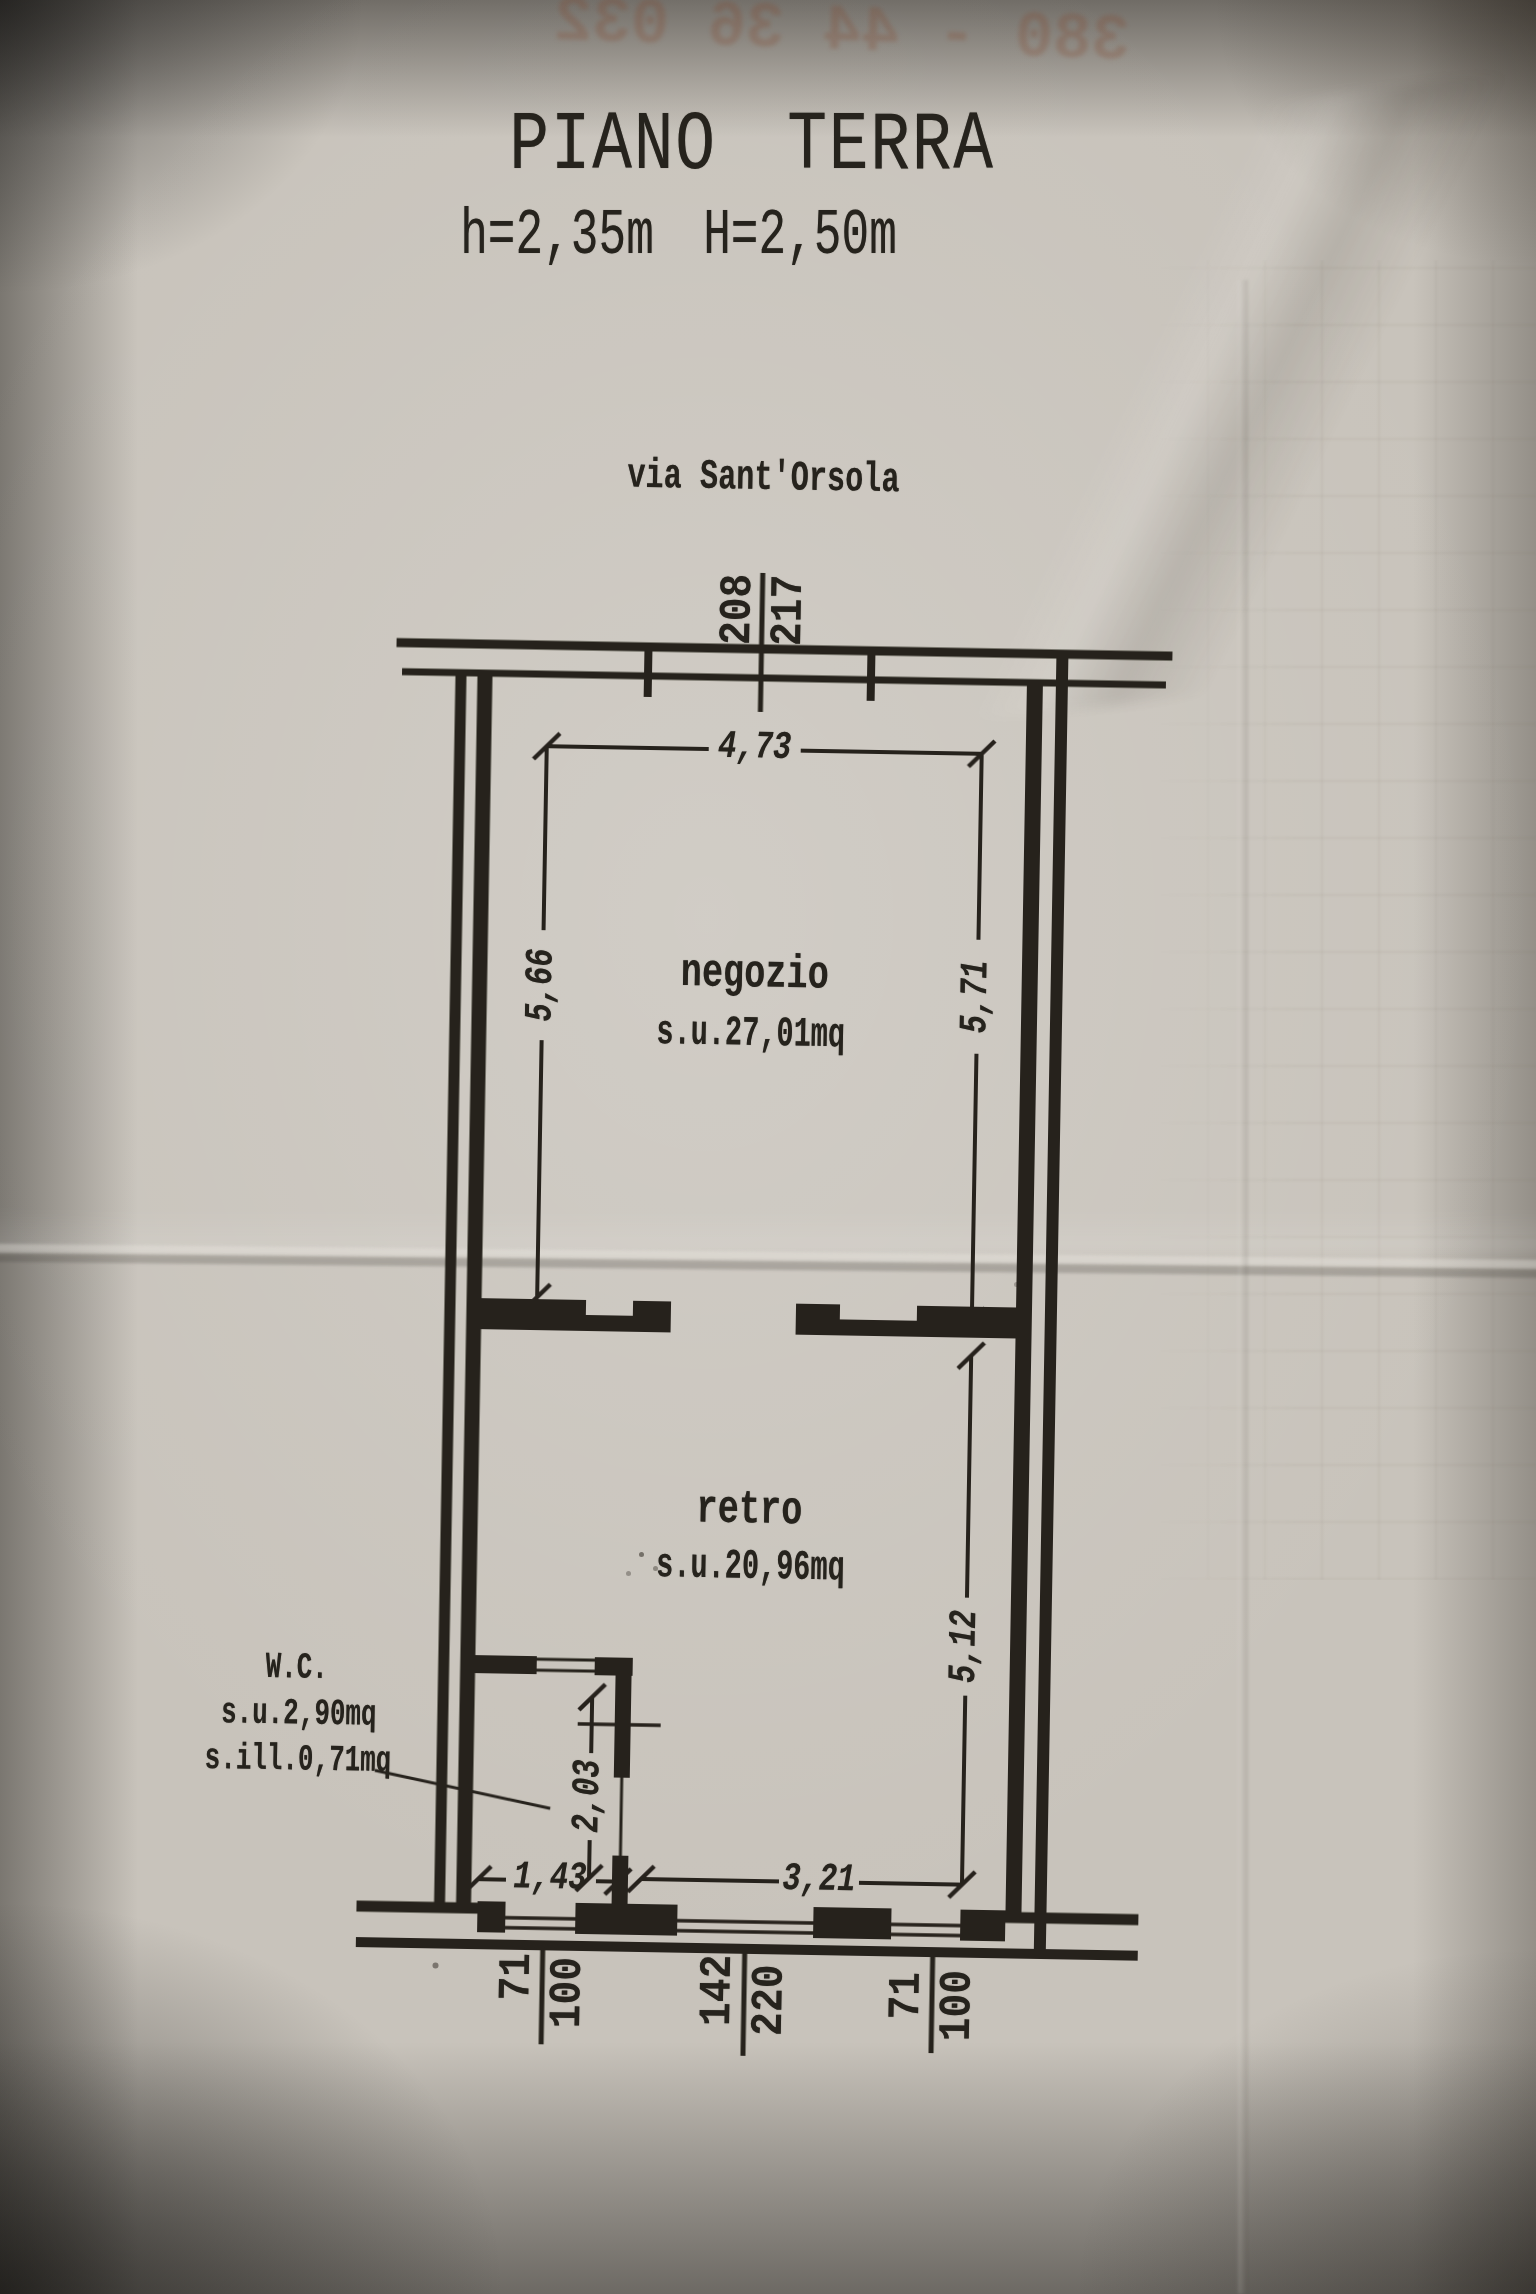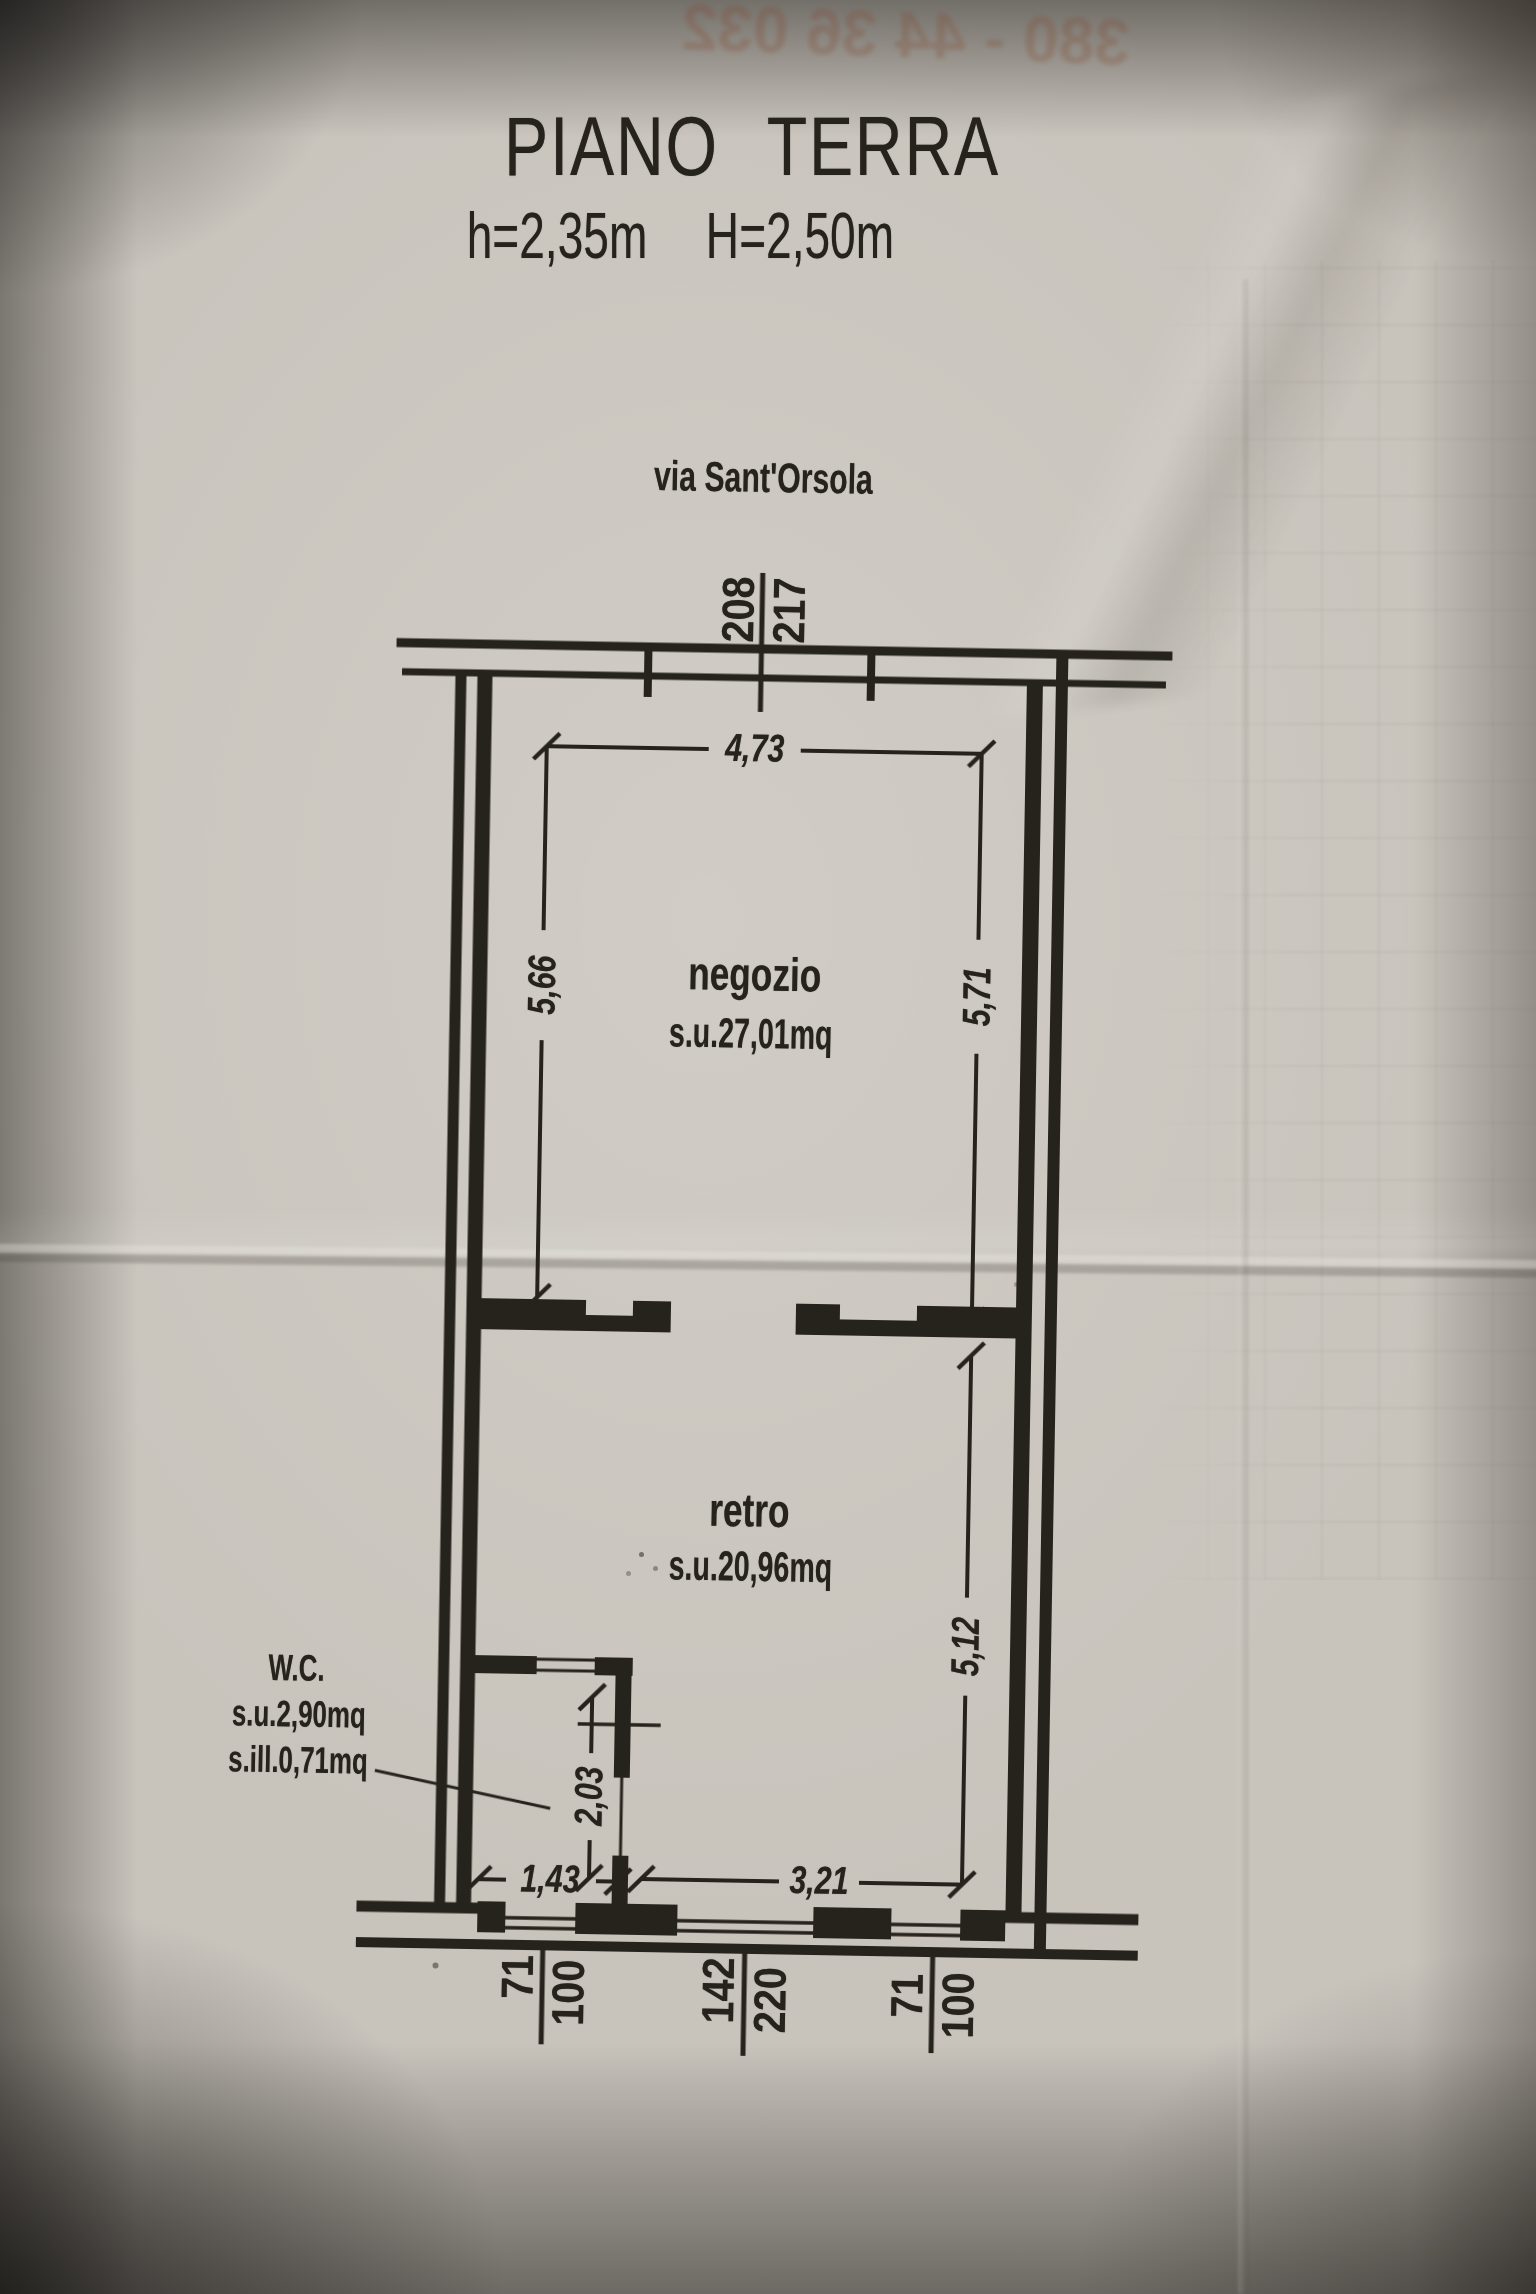--- a/index.html
+++ b/index.html
@@ -8,21 +8,21 @@
       radial-gradient(1200px 1500px at 46% 40%, rgba(255,255,255,.16), rgba(255,255,255,0) 70%),
       radial-gradient(520px 420px at 0% 0%, rgba(10,10,10,.55), transparent 70%),
       radial-gradient(460px 380px at 100% 0%, rgba(35,28,20,.38), transparent 70%),
       radial-gradient(720px 560px at 0% 100%, rgba(12,11,9,.6), transparent 70%),
       radial-gradient(640px 480px at 100% 100%, rgba(25,22,18,.42), transparent 72%),
       linear-gradient(180deg, rgba(25,22,18,.5) 0, rgba(25,22,18,0) 6%),
       linear-gradient(0deg, rgba(18,16,13,.5) 0, rgba(18,16,13,0) 11%),
       linear-gradient(90deg, rgba(28,26,22,.45) 0, rgba(28,26,22,0) 9%),
       linear-gradient(270deg, rgba(38,34,28,.32) 0, rgba(38,34,28,0) 8%),
       #c8c3bb;
-    font-family:Liberation Sans, sans-serif;}
+    font-family:Liberation Mono, monospace;}
   .grid-bleed{position:absolute;left:1150px;top:260px;width:386px;height:1320px;opacity:.55;filter:blur(1.2px);
     background:
       repeating-linear-gradient(0deg, rgba(110,100,85,.14) 0 2px, transparent 2px 57px),
       repeating-linear-gradient(90deg, rgba(110,100,85,.14) 0 2px, transparent 2px 57px);
     -webkit-mask-image:linear-gradient(90deg, transparent 0, #000 40%);
     mask-image:linear-gradient(90deg, transparent 0, #000 40%);}
   .crease-h{position:absolute;left:-20px;top:1252px;width:1600px;height:18px;transform:rotate(.6deg);filter:blur(1.5px);
     background:linear-gradient(180deg, rgba(240,237,230,.34) 0 45%, rgba(55,50,43,.24) 55% 100%);}
   .crease-h-glow{position:absolute;left:-20px;top:1208px;width:1600px;height:44px;filter:blur(6px);
     background:linear-gradient(180deg, transparent, rgba(255,255,255,.12));}

